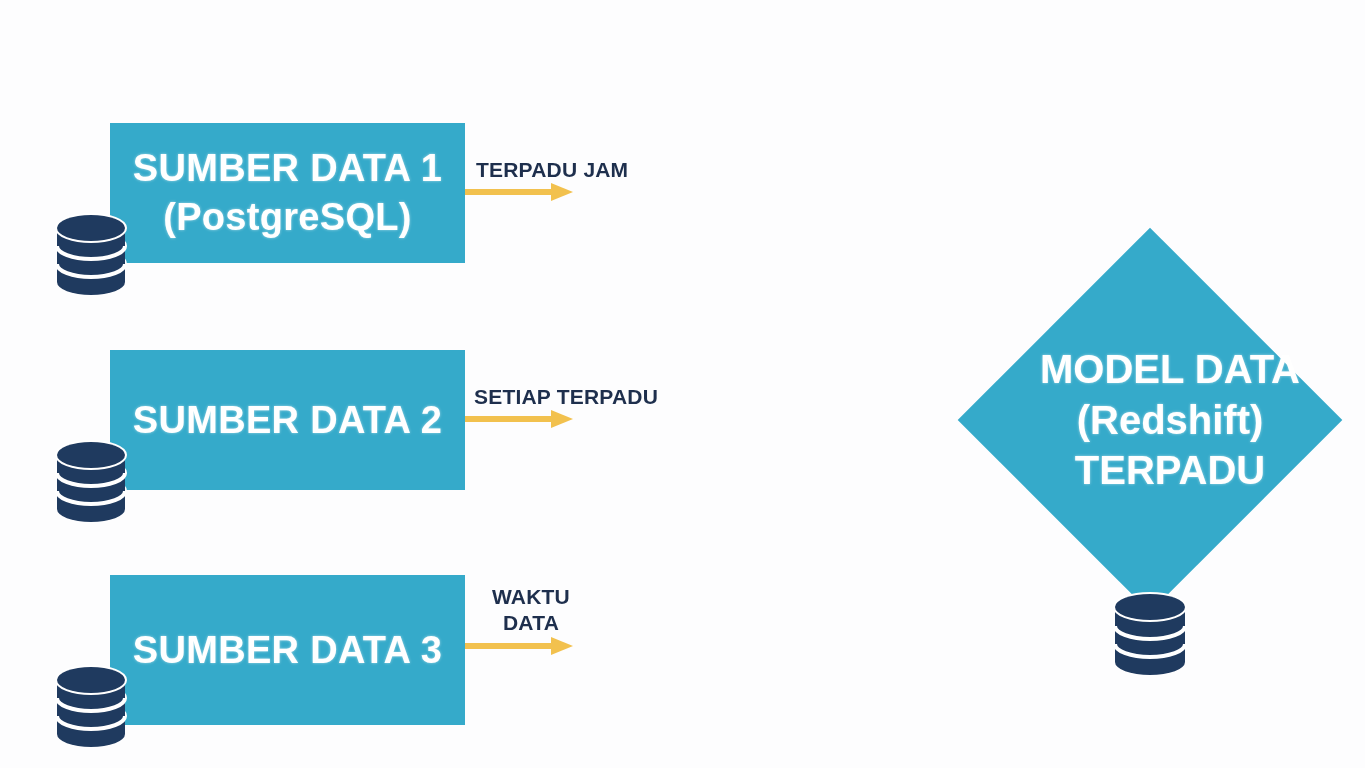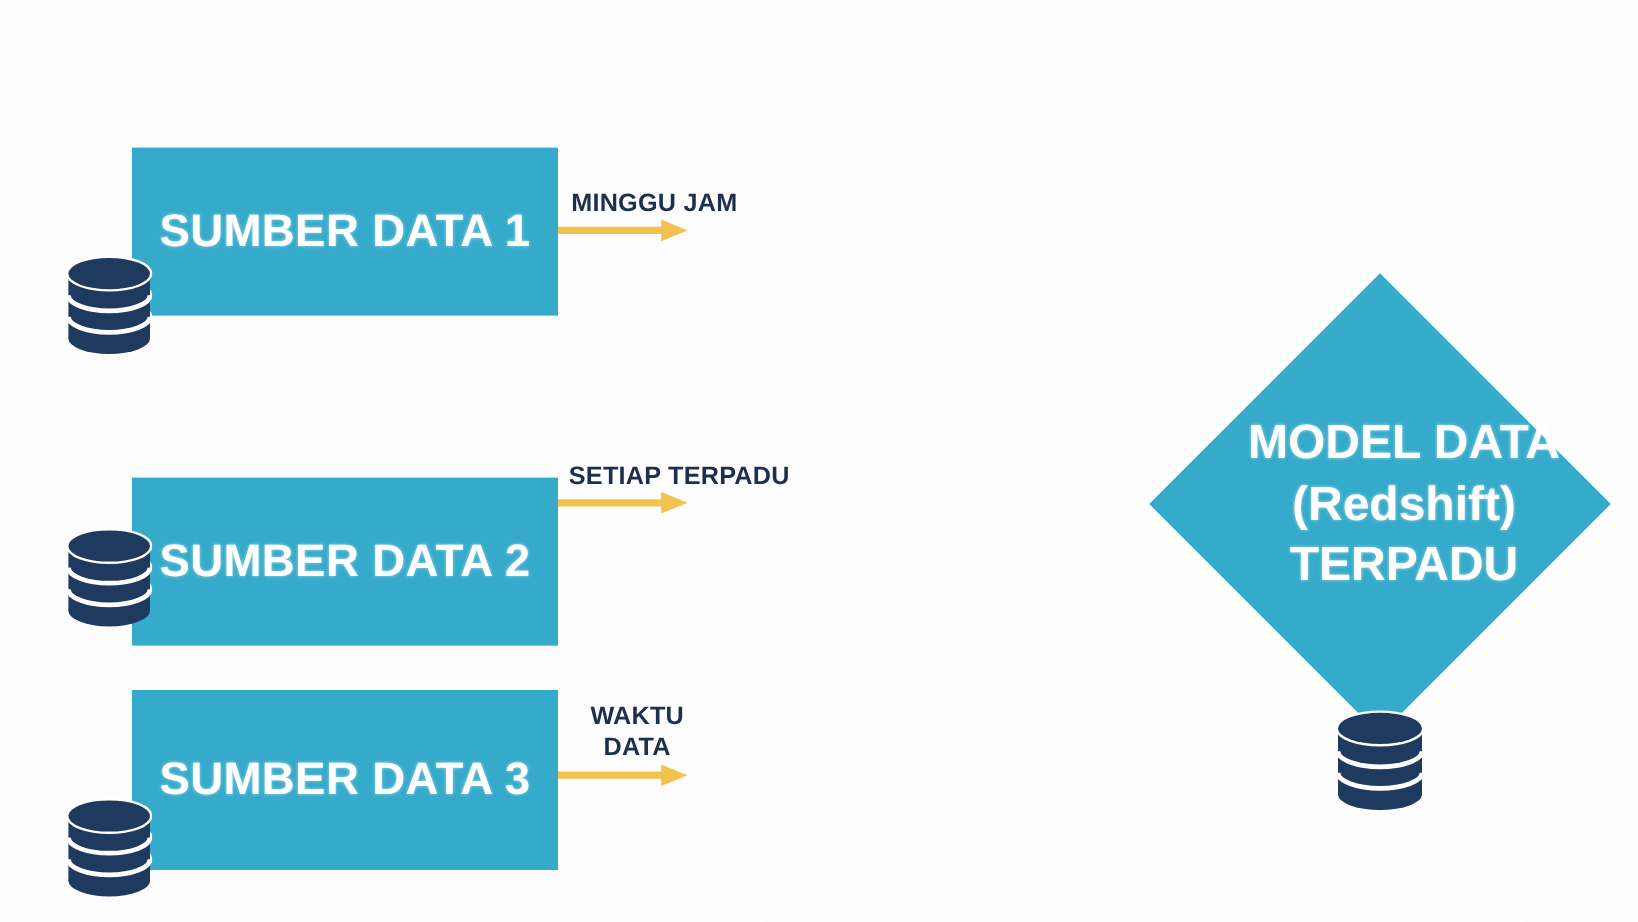--- a/index.html
+++ b/index.html
@@ -99,45 +99,46 @@
     text-shadow: 0 0 3px rgba(255,255,255,0.55);
   }
 </style>
 </head>
 <body>
 
 <div id="canvas">
 
   <div class="source-box" style="left:110px; top:123px; width:355px; height:140px;">
     <div class="source-line">SUMBER DATA 1</div>
+    <div class="source-line">(PostgreSQL)</div>
   </div>
 
   <div class="db-icon" style="left:55px; top:208px; width:72px; height:90px;">
     <svg width="72" height="90" viewBox="0 0 72 90" xmlns="http://www.w3.org/2000/svg">
       <ellipse cx="36" cy="74" rx="34" ry="13" fill="#1f3a5f"></ellipse>
       <rect x="2" y="56" width="68" height="18" fill="#1f3a5f"></rect>
       <ellipse cx="36" cy="56" rx="34" ry="13" fill="#1f3a5f" stroke="#ffffff" stroke-width="4"></ellipse>
       <rect x="2" y="38" width="68" height="18" fill="#1f3a5f"></rect>
       <ellipse cx="36" cy="38" rx="34" ry="13" fill="#1f3a5f" stroke="#ffffff" stroke-width="4"></ellipse>
       <rect x="2" y="20" width="68" height="18" fill="#1f3a5f"></rect>
       <ellipse cx="36" cy="20" rx="34" ry="13" fill="#1f3a5f" stroke="#ffffff" stroke-width="4"></ellipse>
       <ellipse cx="36" cy="20" rx="34" ry="13" fill="#1f3a5f"></ellipse>
     </svg>
   </div>
 
-  <div class="arrow-label" style="left:476px; top:157px;">MINGGU JAM</div>
+  <div class="arrow-label" style="left:476px; top:157px;">TERPADU JAM</div>
 
   <div class="arrow-group" style="left:465px; top:182px; width:110px; height:20px;">
     <svg width="110" height="20" viewBox="0 0 110 20" xmlns="http://www.w3.org/2000/svg">
       <line x1="0" y1="10" x2="92" y2="10" stroke="#f2c14e" stroke-width="6"></line>
       <polygon points="86,1 108,10 86,19" fill="#f2c14e"></polygon>
     </svg>
   </div>
 
-  <div class="source-box" style="left:110px; top:350px; width:355px; height:140px;margin-top:48px;">
+  <div class="source-box" style="left:110px; top:350px; width:355px; height:140px;">
     <div class="source-line">SUMBER DATA 2</div>
   </div>
 
   <div class="db-icon" style="left:55px; top:435px; width:72px; height:90px;">
     <svg width="72" height="90" viewBox="0 0 72 90" xmlns="http://www.w3.org/2000/svg">
       <ellipse cx="36" cy="74" rx="34" ry="13" fill="#1f3a5f"></ellipse>
       <rect x="2" y="56" width="68" height="18" fill="#1f3a5f"></rect>
       <ellipse cx="36" cy="56" rx="34" ry="13" fill="#1f3a5f" stroke="#ffffff" stroke-width="4"></ellipse>
       <rect x="2" y="38" width="68" height="18" fill="#1f3a5f"></rect>
       <ellipse cx="36" cy="38" rx="34" ry="13" fill="#1f3a5f" stroke="#ffffff" stroke-width="4"></ellipse>

